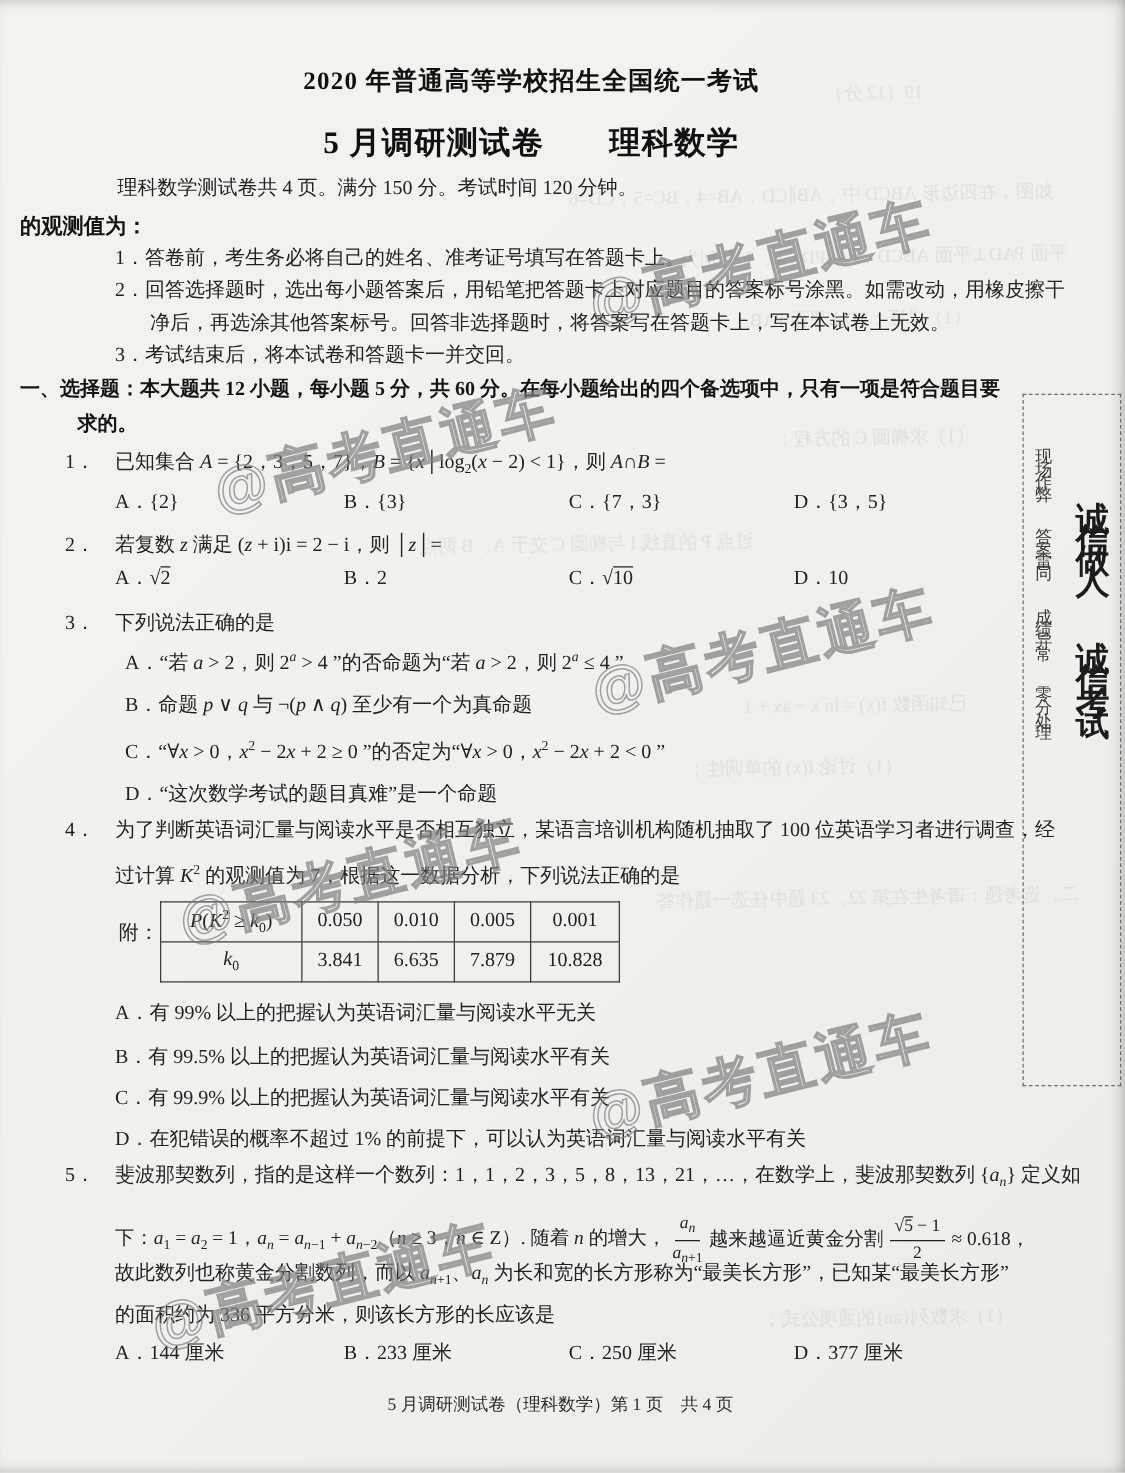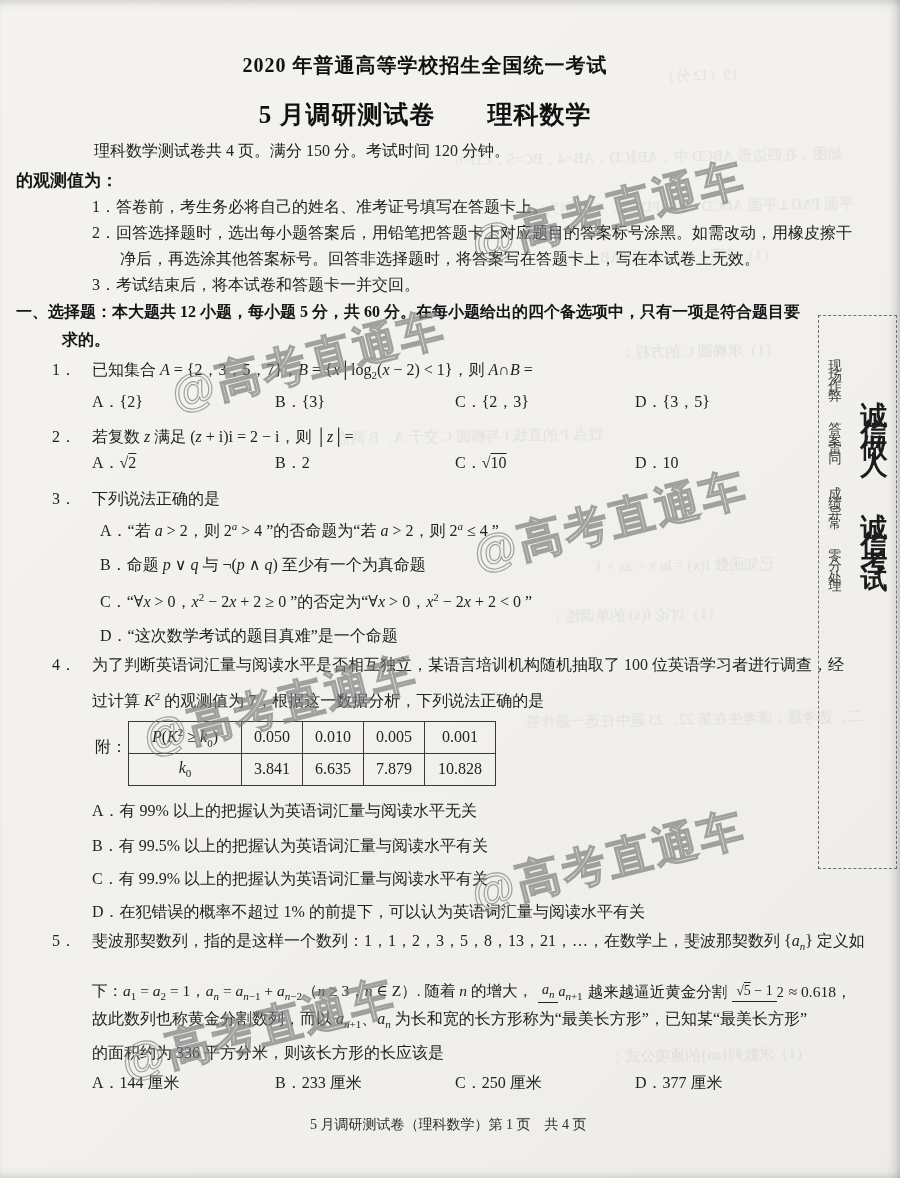--- a/index.html
+++ b/index.html
@@ -49,21 +49,21 @@
   
   .l-fu{left:95px;top:737px;}
   .ktable{position:absolute;left:128px;top:721px;border-collapse:collapse;font-size:16px;}
   .ktable td{border:1.6px solid #3a3a3a;text-align:center;height:31px;padding:0 6px;margin-top:22px;}
   .ktable .c0{width:100px;} .ktable .cv{width:48px;} .ktable .cv4{width:58px;}
   
   i{font-family:"Liberation Serif","DejaVu Serif",serif;}
   sub,sup{font-size:11px;}
   .sq{white-space:nowrap;}
   .ov{text-decoration:overline;}
-  .frac{display:inline-flex;align-items:flex-end;margin:0 5px;font-size:14px;line-height:1.25;vertical-align:middle;}
+  .frac{display:inline-flex;flex-direction:column;align-items:center;margin:0 5px;font-size:14px;line-height:1.25;vertical-align:middle;}
   .frac .fnum{padding:0 4px 1px;border-bottom:1.3px solid #222;}
   .frac .fden{padding-top:1px;}
   
   .honesty{position:absolute;left:818px;top:315px;width:77px;height:552px;border:1.6px dashed #6f6f6f;}
   .hs-small{position:absolute;left:7px;top:32px;writing-mode:vertical-rl;font-size:13.5px;letter-spacing:10px;color:#3a3a3a;}
   .hs-big{position:absolute;right:5px;top:64px;writing-mode:vertical-rl;font-size:27px;font-weight:bold;letter-spacing:17px;color:#1c1c1c;}
   
   .footer{left:310px;top:1116px;font-size:14px;color:#2c2c2c;}
   
   .wm{position:absolute;z-index:5;font-family:"Liberation Sans","DejaVu Sans",sans-serif;
@@ -113,21 +113,21 @@
     <div class="abs l-s1a bold">一、选择题：本大题共 12 小题，每小题 5 分，共 60 分。在每小题给出的四个备选项中，只有一项是符合题目要</div>
     <div class="abs l-s1b bold">求的。</div>
 
     <div class="abs l-q1 q">
       <span class="qn">1．</span>
       <span>已知集合 <i>A</i> = {2，3，5，7}，<i>B</i> = {<i>x</i>│log<sub>2</sub>(<i>x</i> − 2) &lt; 1}，则 <i>A</i>∩<i>B</i> =</span>
     </div>
     <div class="abs optrow l-q1o">
       <span class="cA">A．{2}</span>
       <span class="cB">B．{3}</span>
-      <span class="cC">C．{2，3}</span>
+      <span class="cC">C．{7，3}</span>
       <span class="cD">D．{3，5}</span>
     </div>
 
     <div class="abs l-q2 q">
       <span class="qn">2．</span>
       <span>若复数 <i>z</i> 满足 (<i>z</i> + i)i = 2 − i，则 │<i>z</i>│=</span>
     </div>
     <div class="abs optrow l-q2o">
       <span class="cA">A．<span class="sq">√<span class="ov">2</span></span></span>
       <span class="cB">B．2</span>

